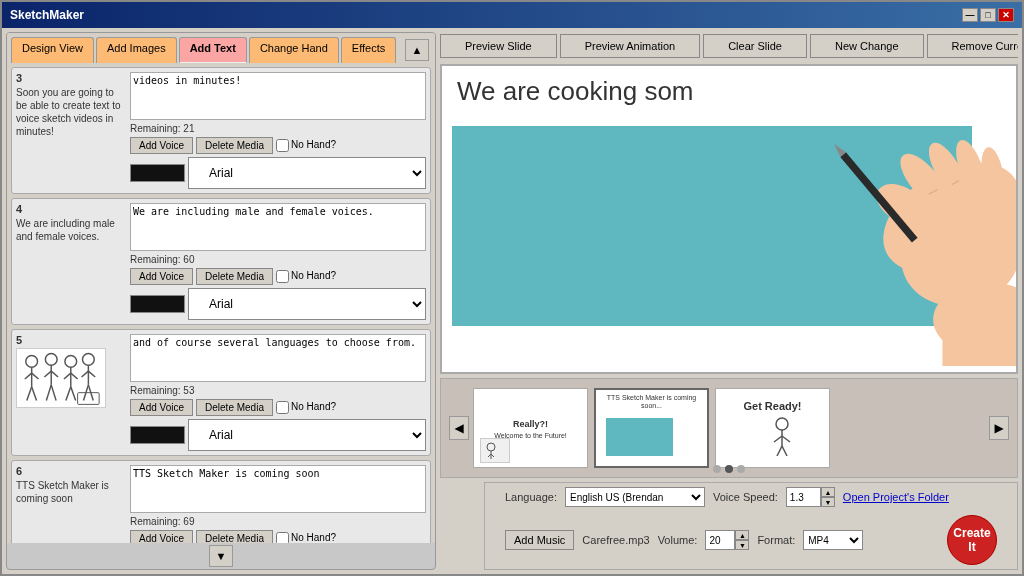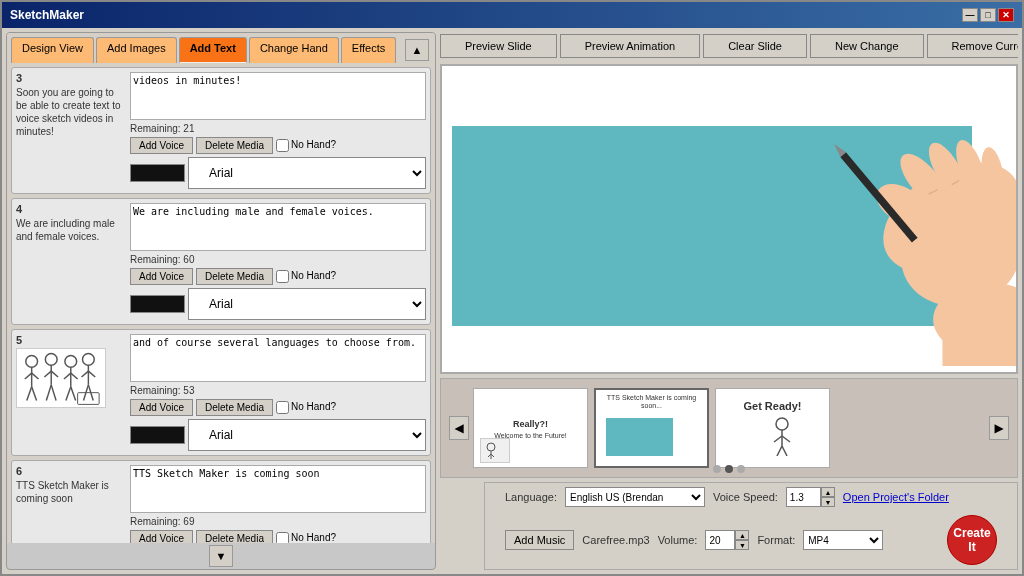--- a/index.html
+++ b/index.html
@@ -90,21 +90,21 @@
       padding: 4px 10px;
       background: #fdba74;
       border: 1px solid #999;
       border-bottom: none;
       cursor: pointer;
       font-size: 11px;
       border-radius: 3px 3px 0 0;
     }
 
     .tab.active {
-      background: #f97316;
+      background: #fca5a5;
       border-bottom: 1px solid #f0f0f0;
       font-weight: bold;
     }
 
     .scroll-up-btn {
       background: #d4d0c8;
       border: 1px solid #999;
       width: 24px;
       height: 22px;
       cursor: pointer;
@@ -645,20 +645,21 @@
 
       <div class="top-toolbar">
         <button class="toolbar-btn">Preview Slide</button>
         <button class="toolbar-btn">Preview Animation</button>
         <button class="toolbar-btn">Clear Slide</button>
         <button class="toolbar-btn">New Change</button>
         <button class="toolbar-btn">Remove Current Slide</button>
       </div>
 
       <div class="preview-area">
+        <div class="preview-text">We are cooking som</div>
         <div class="teal-bg"></div>
 
         <svg class="hand-image" viewBox="0 0 280 280" xmlns="http://www.w3.org/2000/svg">
 
           <ellipse cx="200" cy="120" rx="80" ry="50" fill="#f5c5a0" transform="rotate(-30 200 120)"></ellipse>
           <ellipse cx="220" cy="140" rx="70" ry="45" fill="#f5c5a0" transform="rotate(-20 220 140)"></ellipse>
 
           <ellipse cx="170" cy="80" rx="15" ry="35" fill="#f5c5a0" transform="rotate(-40 170 80)"></ellipse>
           <ellipse cx="195" cy="68" rx="13" ry="32" fill="#f5c5a0" transform="rotate(-30 195 68)"></ellipse>
           <ellipse cx="220" cy="65" rx="12" ry="30" fill="#f5c5a0" transform="rotate(-20 220 65)"></ellipse>
@@ -753,21 +754,21 @@
         <span class="bottom-label">Volume:</span>
         <div class="spinner-pair">
           <input class="bottom-input" type="text" value="20" style="width: 30px;">
           <div class="spinner-btns">
             <div class="spinner-btn">▲</div>
             <div class="spinner-btn">▼</div>
           </div>
         </div>
 
         <span class="bottom-label">Format:</span>
-        <select class="bottom-select" style="width:80px;">
+        <select class="bottom-select" style="width:60px;">
           <option>MP4</option>
         </select>
 
         <button class="create-btn">Create It</button>
       </div>
 
     </div>
   </div>
 </div>
 

